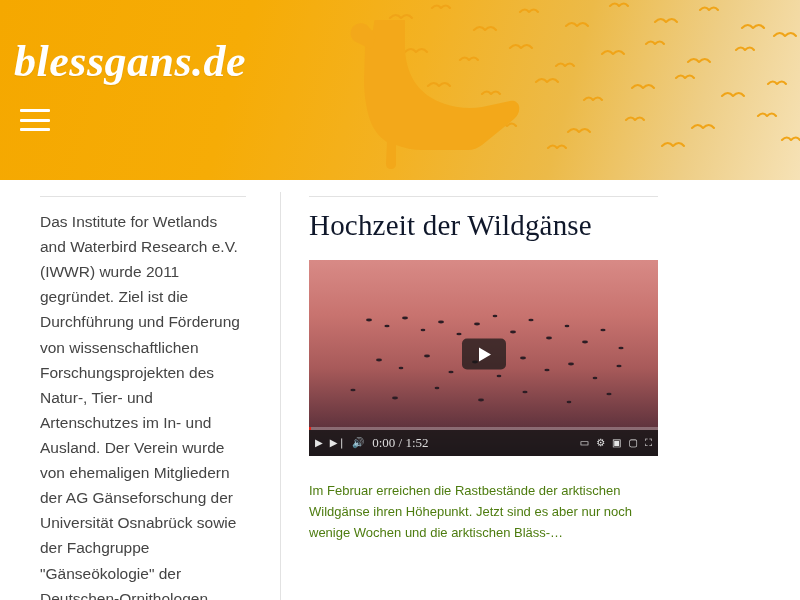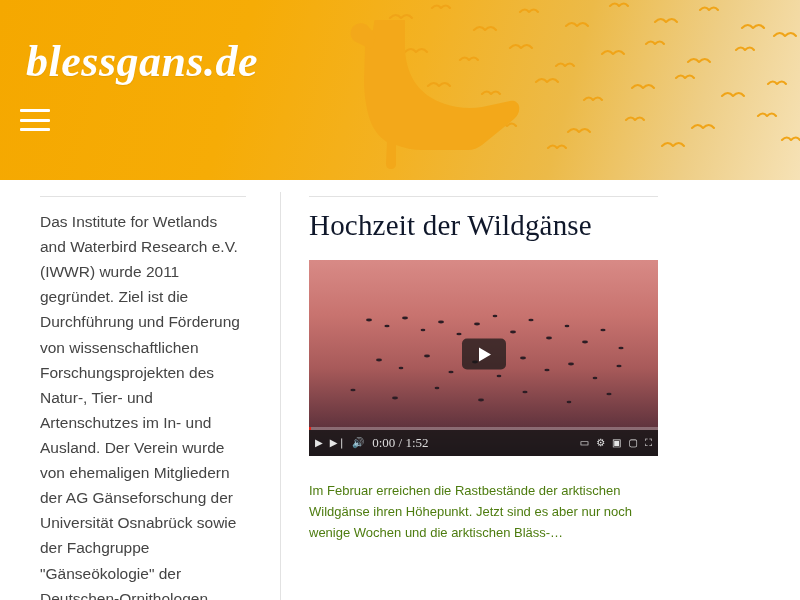--- a/index.html
+++ b/index.html
@@ -25,21 +25,21 @@
     background: linear-gradient(105deg, rgba(245,168,0,1) 0%, rgba(246,172,6,1) 30%, rgba(243,178,36,1) 52%, rgba(236,186,72,1) 70%, rgba(238,206,134,1) 86%, rgba(246,226,182,1) 100%);
   }
   
   .flock { position: absolute; top: 0; right: 0; width: 430px; height: 150px; }
 
   
   .goose { position: absolute; left: 330px; top: 20px; width: 230px; height: 165px; }
 
   .site-title {
     position: absolute;
-    left: 26px;
+    left: 14px;
     top: 36px;
     margin: 0;
     font-family: "Liberation Serif", serif;
     font-style: italic;
     font-weight: bold;
     font-size: 44px;
     color: #ffffff;
     letter-spacing: 0.5px;
     text-shadow: 0 1px 1px rgba(180,120,0,0.25);
   }

